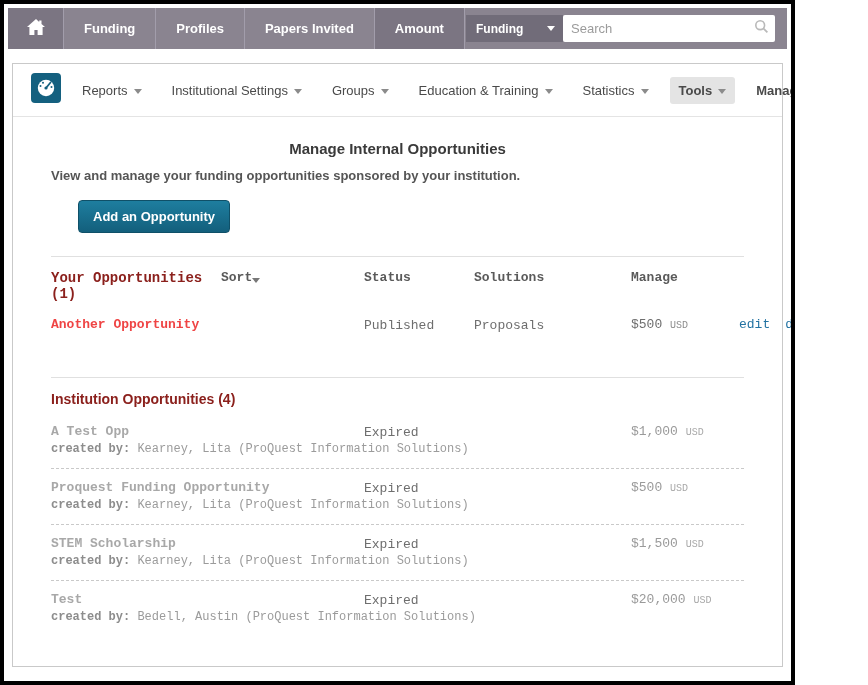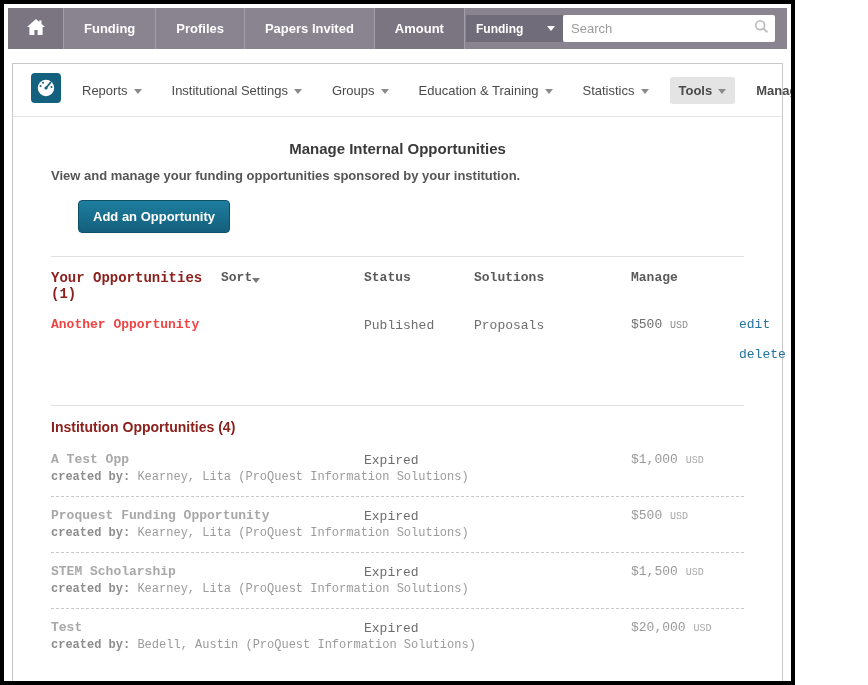--- a/index.html
+++ b/index.html
@@ -40,21 +40,21 @@
   .sec-heading { font-size:14px; color:#8b201c; }
   .col-head { font-size:13px; font-weight:bold; color:#5a5a5a; }
   .sort { display:flex; align-items:center; cursor:pointer; }
   .sort-caret { width:0; height:0; border-left:4px solid transparent; border-right:4px solid transparent; border-top:5px solid #777; margin-top:5px; }
 
   .your-row { margin-top:15px; padding-bottom:20px; }
   .opp-link { font-size:13px; font-weight:bold; color:#ef4444; cursor:pointer; grid-column:1 / 3; }
   .cell-text { font-size:13px; color:#6e6e6e; line-height:17px; }
   .amount { font-size:13px; color:#6e6e6e; }
   .amount .cur { font-size:10px; color:#8d8d8d; }
-  .actions { display:flex; gap:15px;flex-direction:column; }
+  .actions { display:flex; gap:15px; }
   .actions a { font-size:13px; color:#2272a2; cursor:pointer; text-decoration:none; }
 
   .inst-section { padding-bottom:30px; }
   .inst-section .sec-heading { margin-bottom:6px; }
   .inst-row { padding:11px 0 12px 0; border-bottom:1px dashed #c9c9c9; }
   .inst-row.last { border-bottom:none; }
   .inst-title-cell { grid-column:1 / 3; }
   .inst-title { font-size:13px; font-weight:bold; color:#a8a8a8; }
   .created-line { margin-top:3px; font-size:12px; color:#9b9b9b; white-space:nowrap; }
   .created-line .lbl { font-weight:bold; color:#8d8d8d; }

